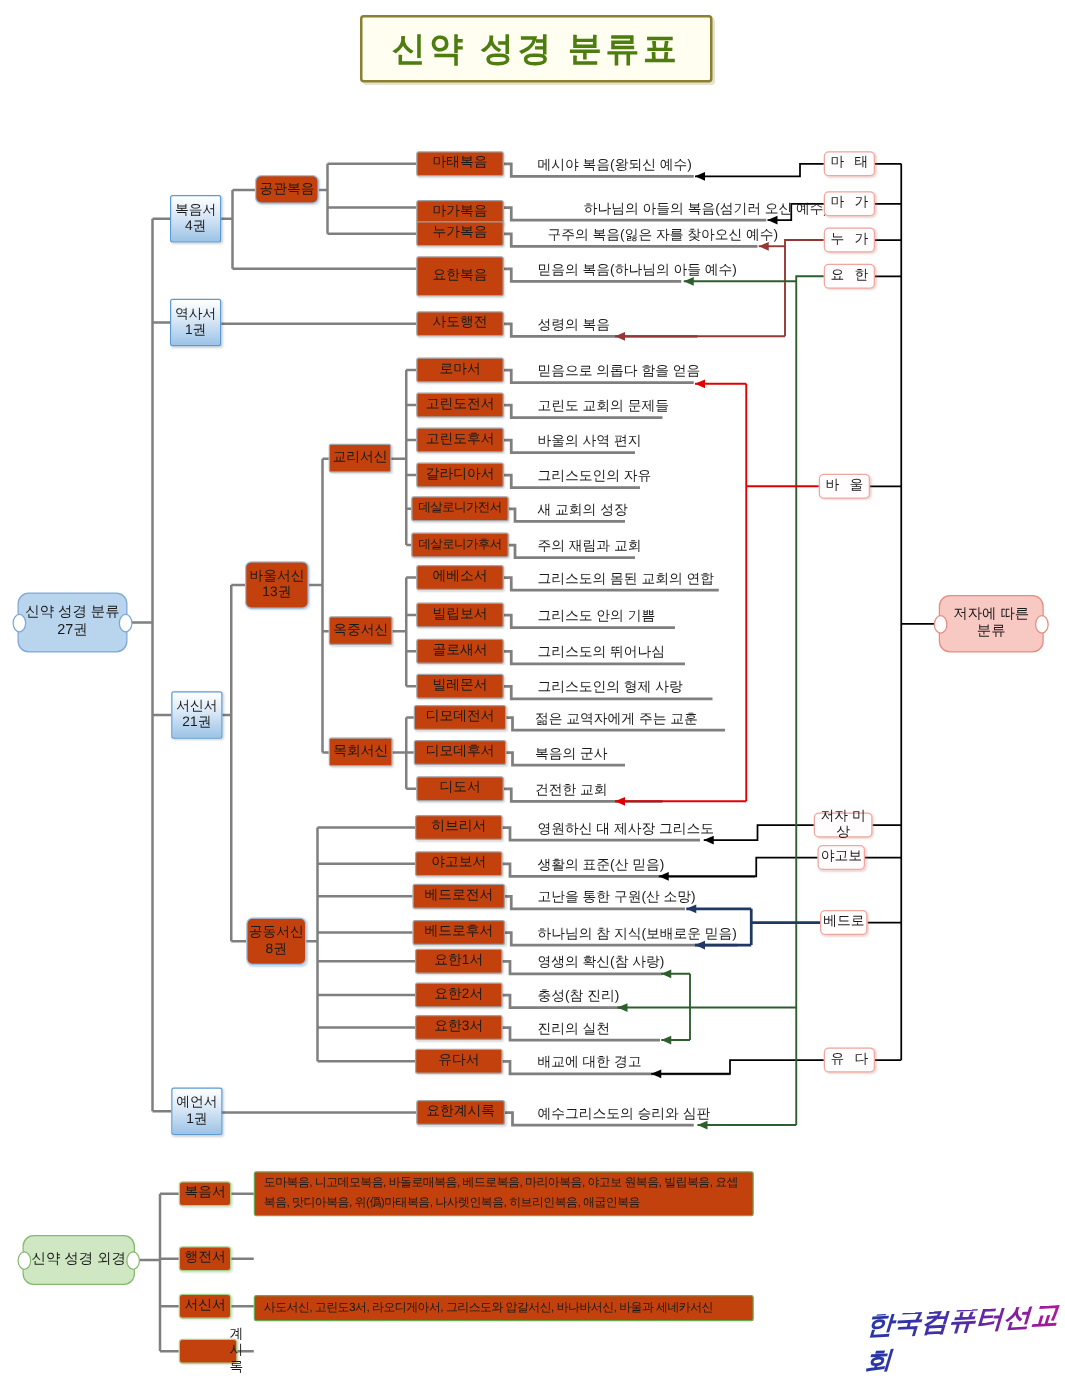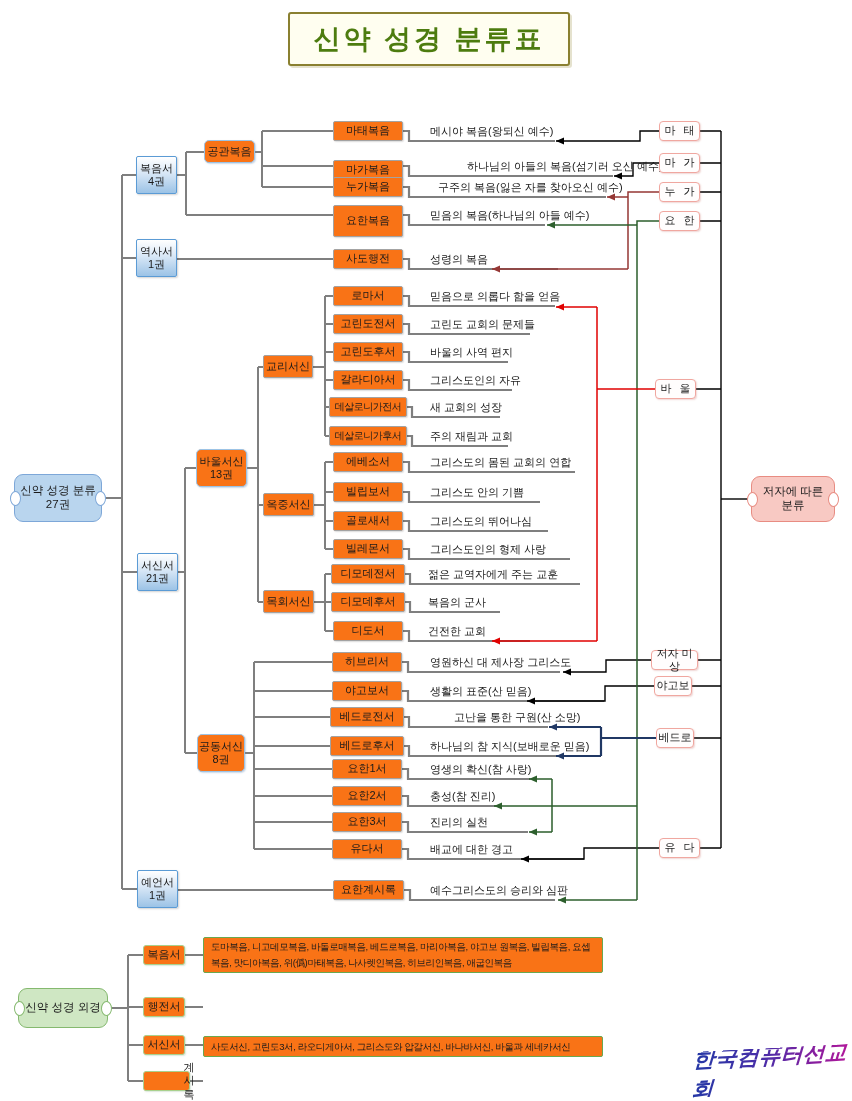--- a/index.html
+++ b/index.html
@@ -1,20 +1,20 @@
 <!DOCTYPE html>
 <html><head>
 <meta charset="utf-8">
 <style>
   html,body{margin:0;padding:0;background:#fff;}
   .stage{position:relative;width:852px;height:1101px;background:#fff;overflow:hidden;
          font-family:"Liberation Sans","DejaVu Sans",sans-serif;color:#1a1a1a;}
   svg.wires{position:absolute;left:0;top:0;z-index:1;}
   .box{position:absolute;box-sizing:border-box;display:flex;align-items:center;justify-content:center;
-       text-align:center;background:#f97316;white-space:pre-line;line-height:1.2;z-index:2;font-size:11px;}
+       text-align:center;background:#c2410c;white-space:pre-line;line-height:1.2;z-index:2;font-size:11px;}
   .lvl1{border:1.5px solid #5b9bd5;border-radius:2px;
         background:linear-gradient(180deg,#ffffff 0%,#d8e7f6 45%,#9cc3e6 100%);
         box-shadow:1px 1px 2px rgba(0,0,0,.18);}
   .lvl2{border:1.4px solid #9cc3e5;border-radius:5px;box-shadow:1px 1px 1.5px rgba(110,145,190,.35);}
   .gray{border:1.5px solid #a3a3a3;border-radius:2px;box-shadow:1px 1px 1.5px rgba(0,0,0,.14);}
   .small{font-size:10px;letter-spacing:-0.5px;}
   .author{border:1.4px solid #f0a7a0;border-radius:4px;background:#fffdfd;word-spacing:5px;
           box-shadow:1px 1px 1.5px rgba(205,125,120,.3);}
   .desc{position:absolute;font-size:11px;white-space:nowrap;z-index:2;}
   .callout{border-radius:9px;font-size:11.5px;}
@@ -238,21 +238,21 @@
   <div class="desc" style="left:430px;top:429px;">주의 재림과 교회</div>
   <div class="desc" style="left:430px;top:455px;">그리스도의 몸된 교회의 연합</div>
   <div class="desc" style="left:430px;top:485px;">그리스도 안의 기쁨</div>
   <div class="desc" style="left:430px;top:514px;">그리스도의 뛰어나심</div>
   <div class="desc" style="left:430px;top:542px;">그리스도인의 형제 사랑</div>
   <div class="desc" style="left:428px;top:567px;">젊은 교역자에게 주는 교훈</div>
   <div class="desc" style="left:428px;top:595px;">복음의 군사</div>
   <div class="desc" style="left:428px;top:624px;">건전한 교회</div>
   <div class="desc" style="left:430px;top:655px;">영원하신 대 제사장 그리스도</div>
   <div class="desc" style="left:430px;top:684px;">생활의 표준(산 믿음)</div>
-  <div class="desc" style="left:430px;top:710px;margin-left:24px;">고난을 통한 구원(산 소망)</div>
+  <div class="desc" style="left:430px;top:710px;">고난을 통한 구원(산 소망)</div>
   <div class="desc" style="left:430px;top:739px;">하나님의 참 지식(보배로운 믿음)</div>
   <div class="desc" style="left:430px;top:762px;">영생의 확신(참 사랑)</div>
   <div class="desc" style="left:430px;top:789px;">충성(참 진리)</div>
   <div class="desc" style="left:430px;top:815px;">진리의 실천</div>
   <div class="desc" style="left:430px;top:842px;">배교에 대한 경고</div>
   <div class="desc" style="left:430px;top:883px;">예수그리스도의 승리와 심판</div>
 
   <div class="box author" style="left:659px;top:121px;width:41px;height:20px;">마 태</div>
   <div class="box author" style="left:659px;top:153px;width:41px;height:20px;">마 가</div>
   <div class="box author" style="left:659px;top:182px;width:41px;height:20px;">누 가</div>

